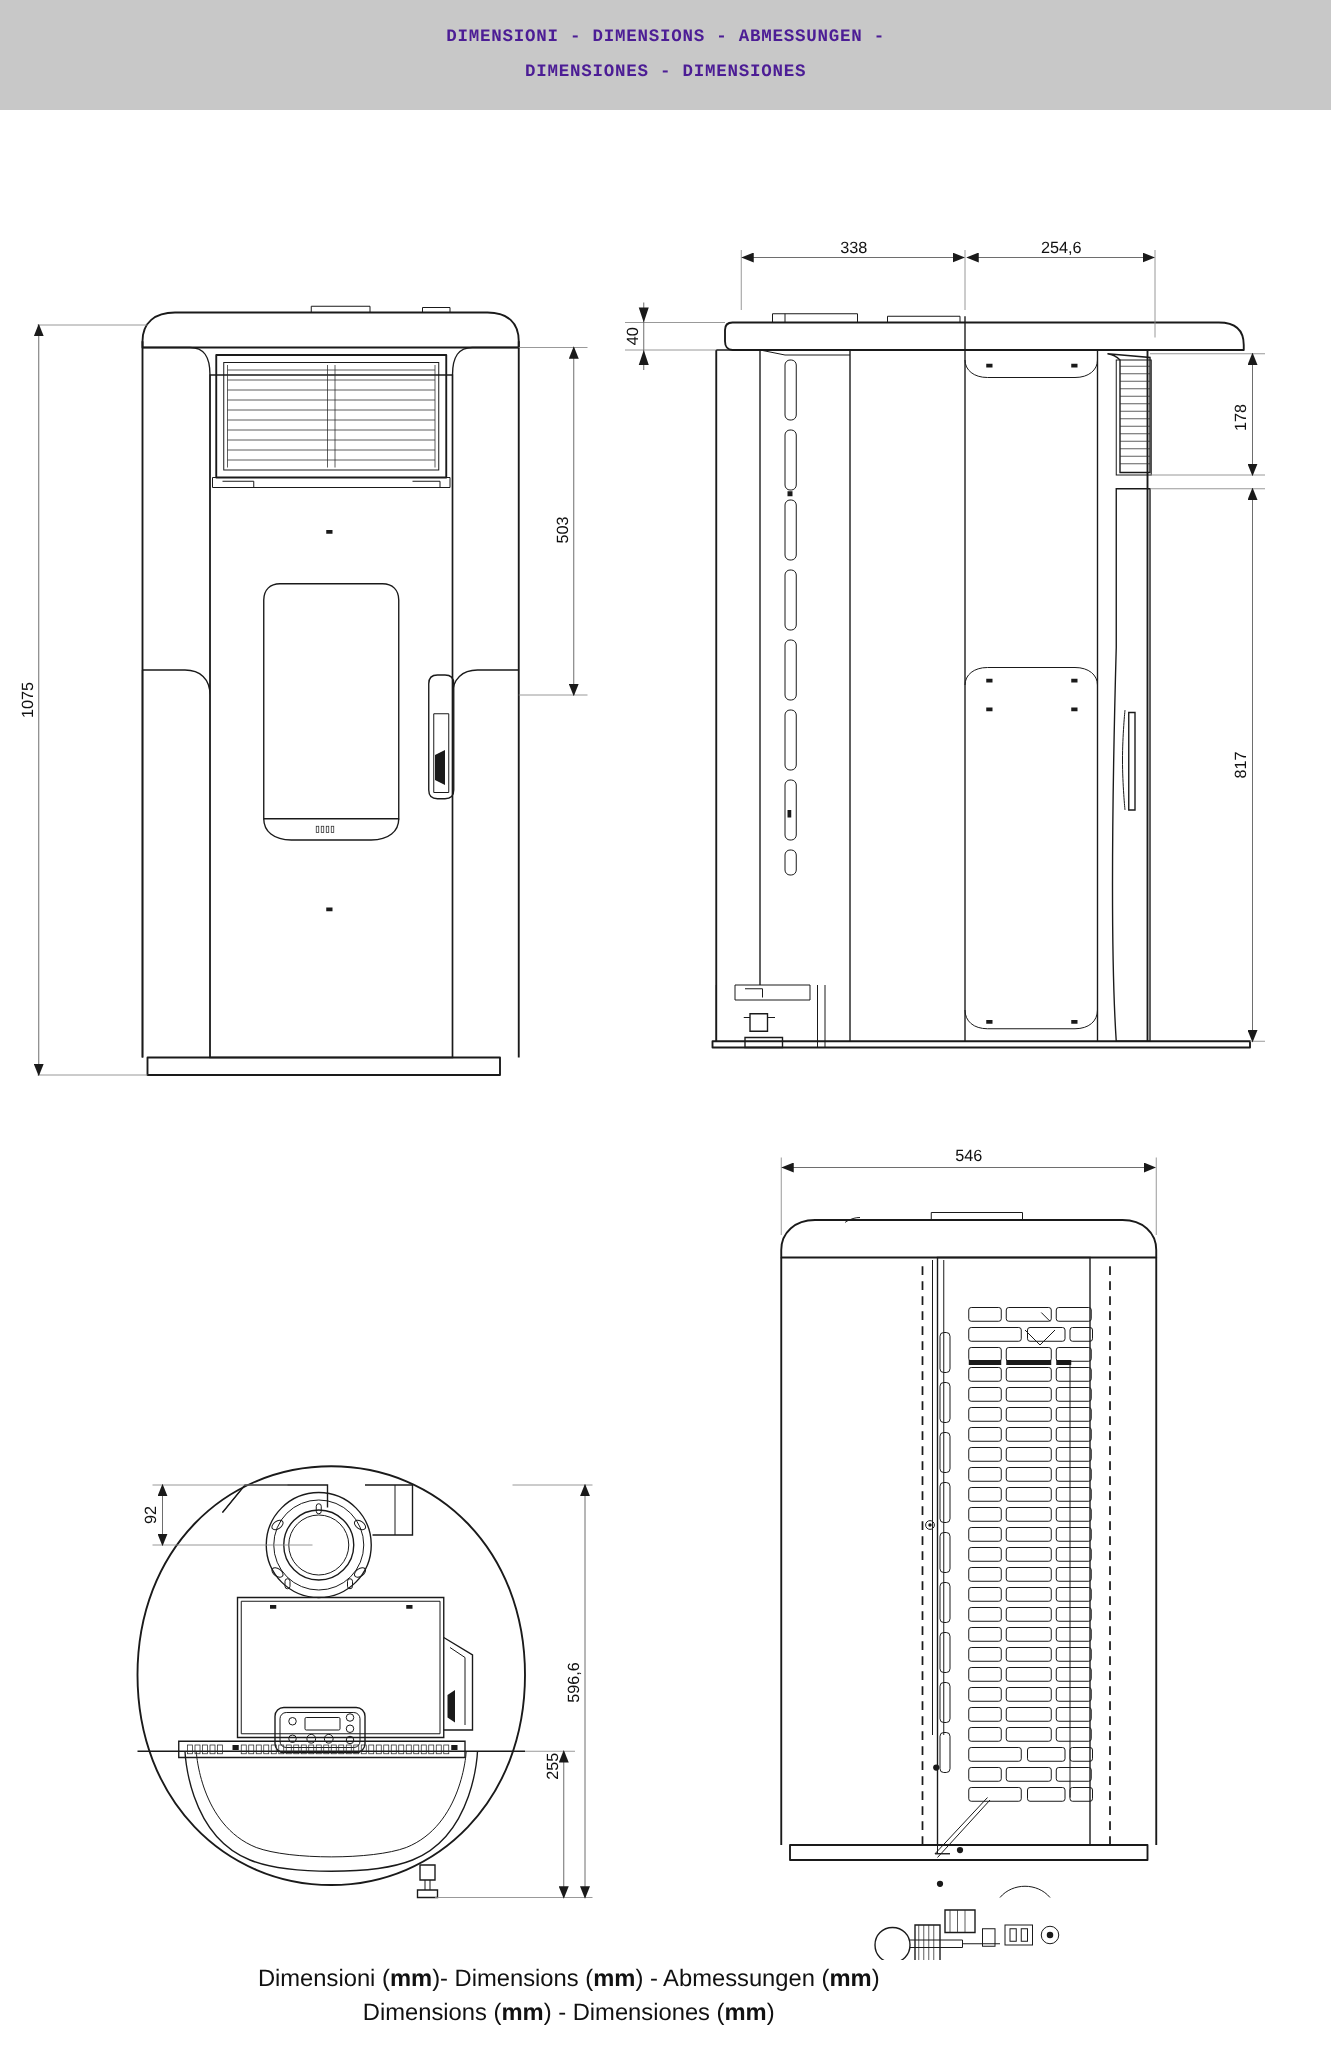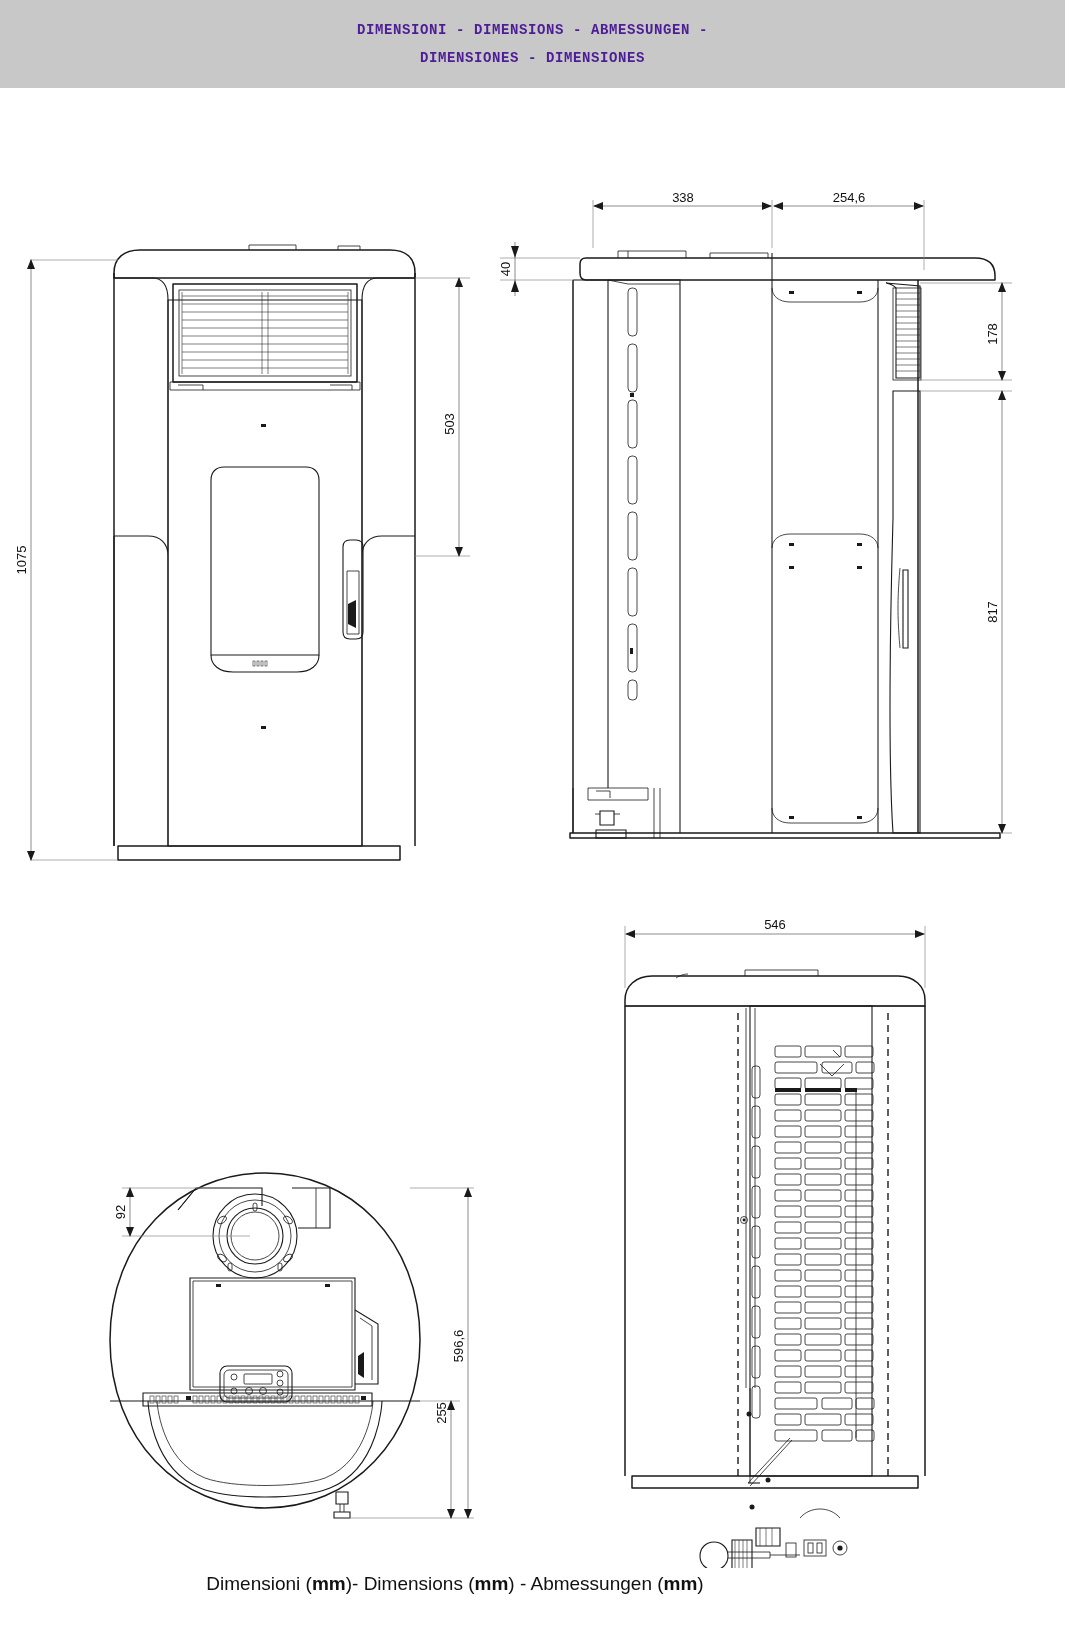--- a/index.html
+++ b/index.html
@@ -637,13 +637,16 @@
       <text class="dtxt" x="775" y="841" text-anchor="middle">546</text>
     </g>
   </g>
 </svg>
 </div>
 
 <div id="footer-caption">
   <div>
     <span>Dimensioni (</span><b>mm</b><span>)- Dimensions (</span><b>mm</b><span>) - Abmessungen (</span><b>mm</b><span>)</span>
   </div>
+  <div>
+    <span>Dimensions (</span><b>mm</b><span>) - Dimensiones (</span><b>mm</b><span>)</span>
+  </div>
 </div>
 
 </body></html>

